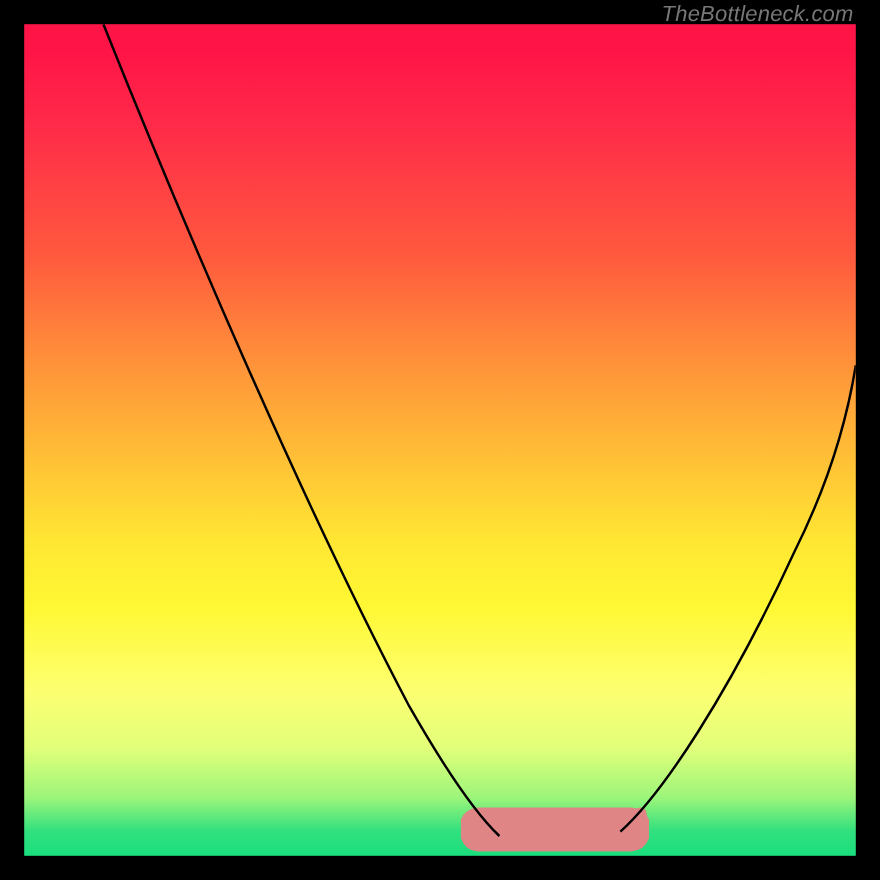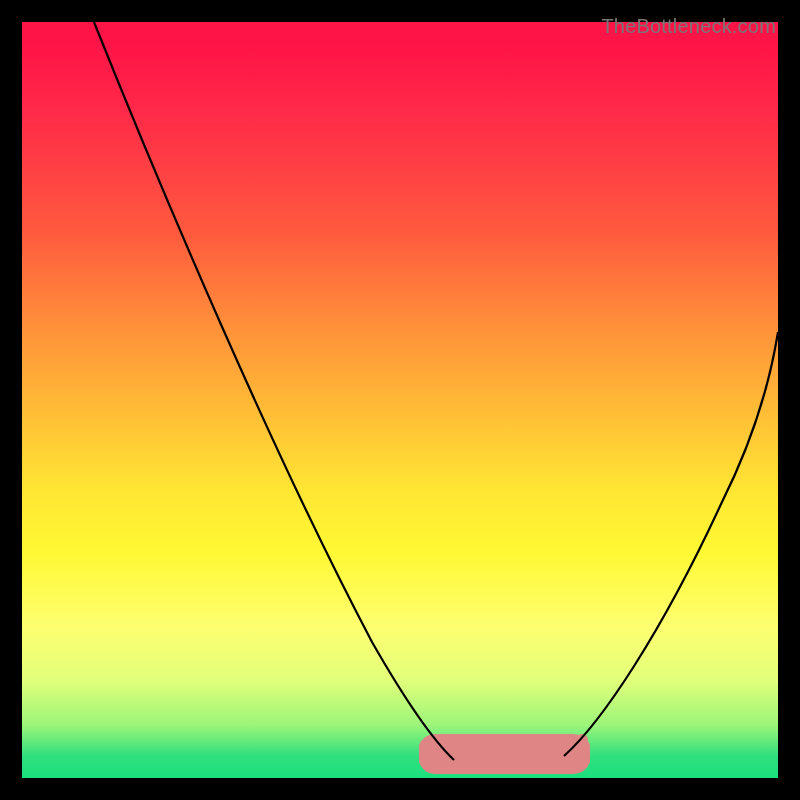--- a/index.html
+++ b/index.html
@@ -44,26 +44,27 @@
   }
   
   .overlay {
     position: absolute;
     left: 0; top: 0;
     width: 756px;
     height: 756px;
   }
   .watermark {
     position: absolute;
-    top: 15px;
+    top: 2px;
     right: 24px;
     color: #777;
     font-size: 20px;
     letter-spacing: 0.2px;
     user-select: none;
+    font-style: italic;
   }
 </style>
 </head>
 <body>
 
 <div class="stage">
   <div class="plot">
     <svg class="overlay" viewBox="0 0 756 756" preserveAspectRatio="none">
 
       <path fill="#e08585" stroke="none" d="M 397 723

